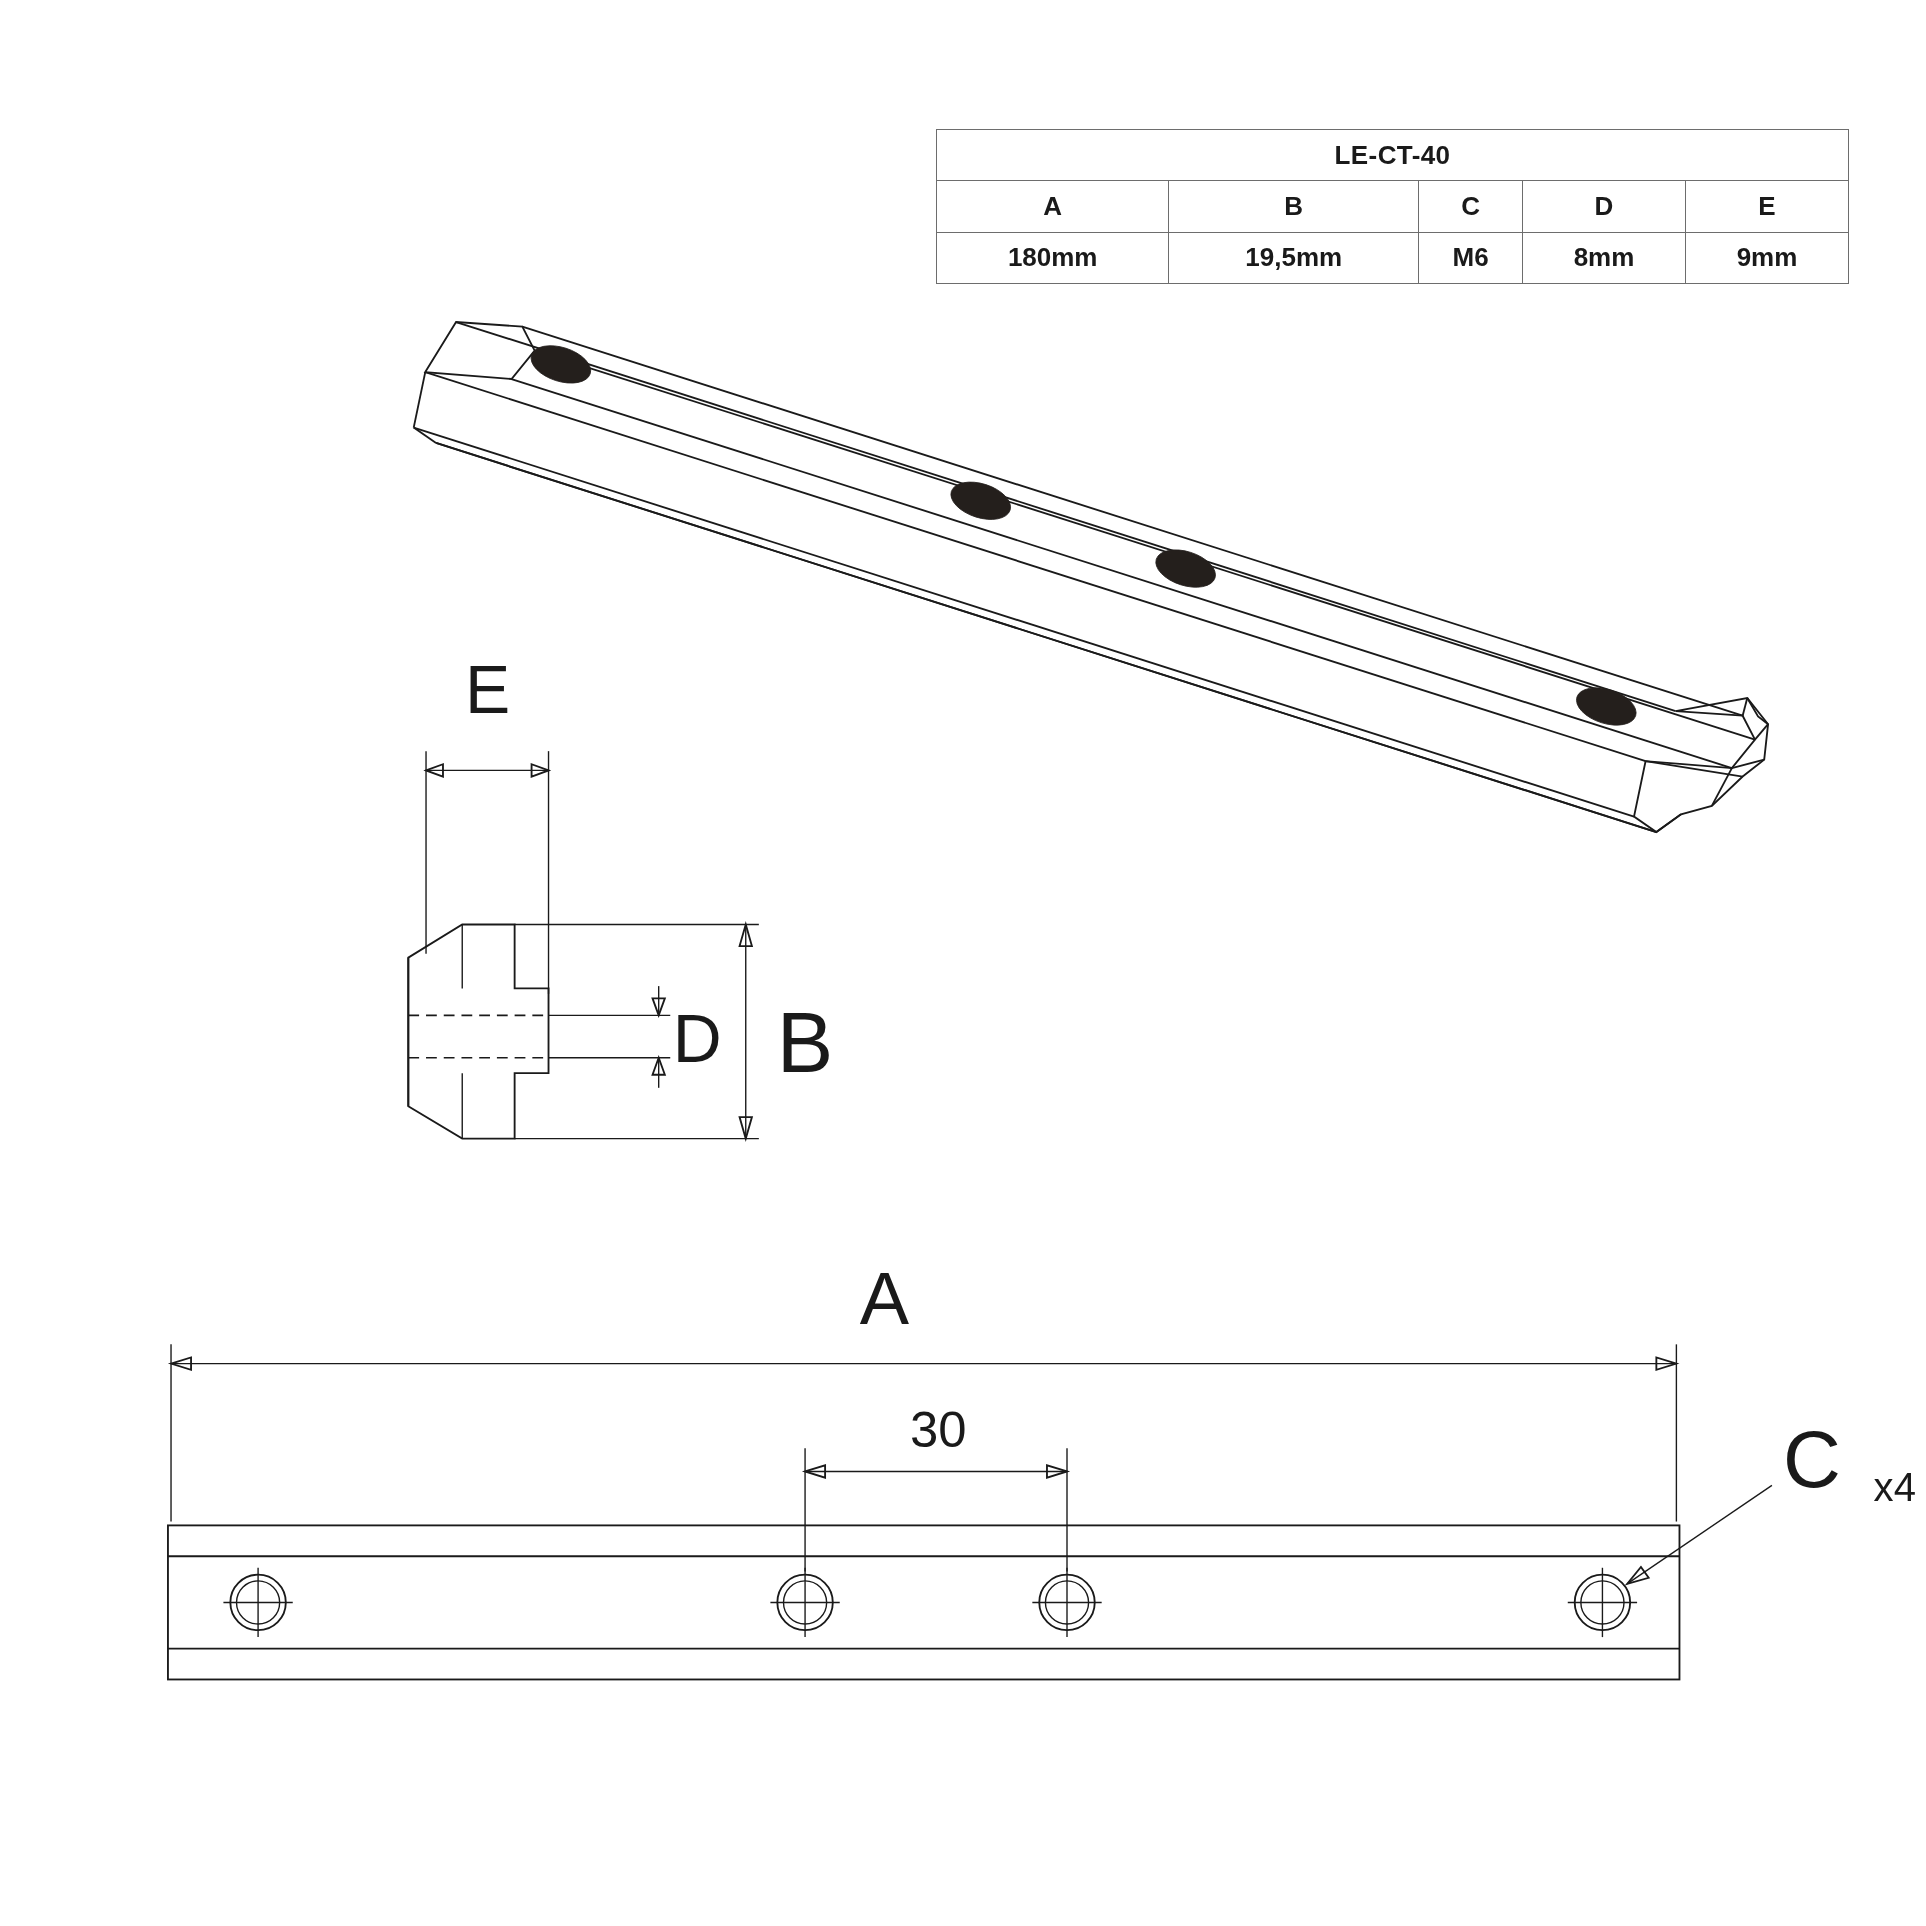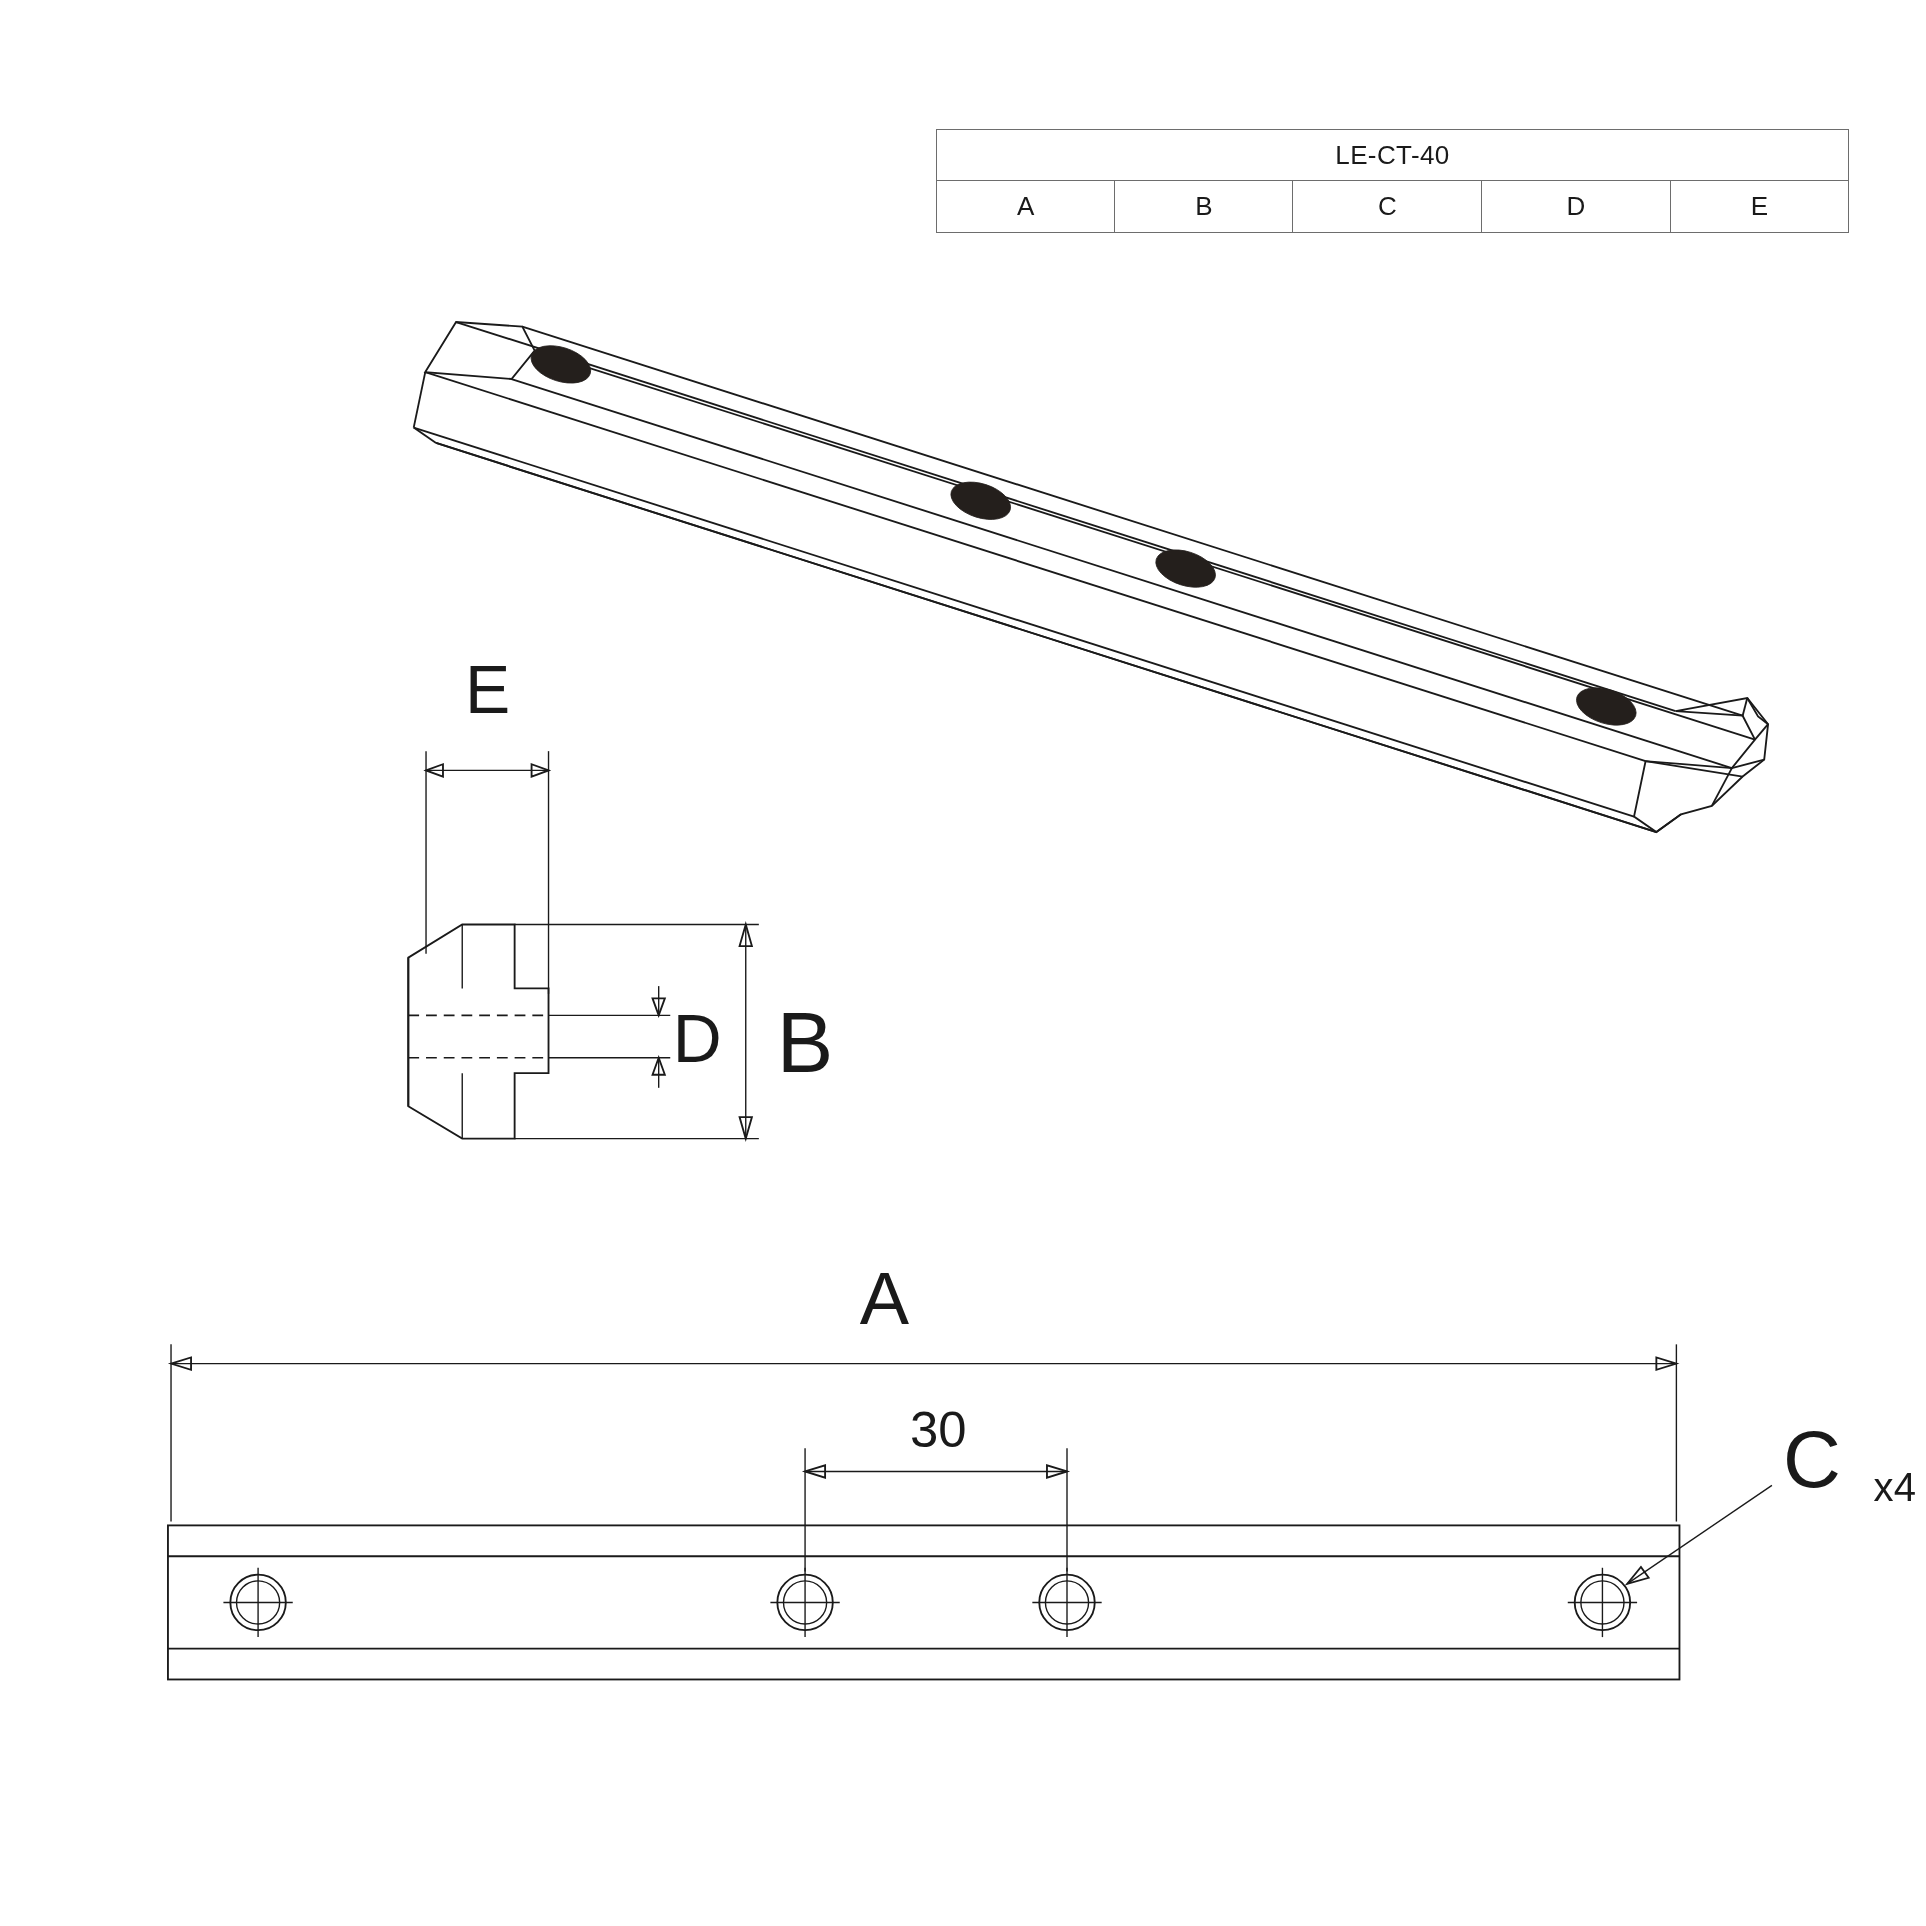--- a/index.html
+++ b/index.html
@@ -27,21 +27,21 @@
     left: 936px;
     top: 129px;
     width: 913px;
     border-collapse: collapse;
     font-size: 26px;
   }
   .spec-table td {
     border: 0.8px solid #6d6d6d;
     text-align: center;
     padding: 7.7px 3.1px;
-    font-weight: 400;
+    font-weight: 700;
     color: #1a1a1a;
     height: 35px;
   }
   .spec-table .title-row td {
     font-size: 26px;
     letter-spacing: 0.4px;
   }
   .spec-table .hdr-row td {
     font-size: 26px;
   }
@@ -75,20 +75,27 @@
         <tr class="title-row">
       <td colspan="5">LE-CT-40</td>
     </tr>
     <tr class="hdr-row">
       <td>A</td>
       <td>B</td>
       <td>C</td>
       <td>D</td>
       <td>E</td>
     </tr>
+    <tr class="val-row">
+      <td>180mm</td>
+      <td>19,5mm</td>
+      <td>M6</td>
+      <td>8mm</td>
+      <td>9mm</td>
+    </tr>
   </tbody>
     </table>
 
   <svg class="draw" viewBox="0 0 2500 2500">
 
     <g>
 
       <path class="ln" d="M 552 483 L 592 418 L 678 424 L 694 455 L 664 492 Z"></path>
 
       <path class="ln" d="M 592 418 L 2175 923"></path>

